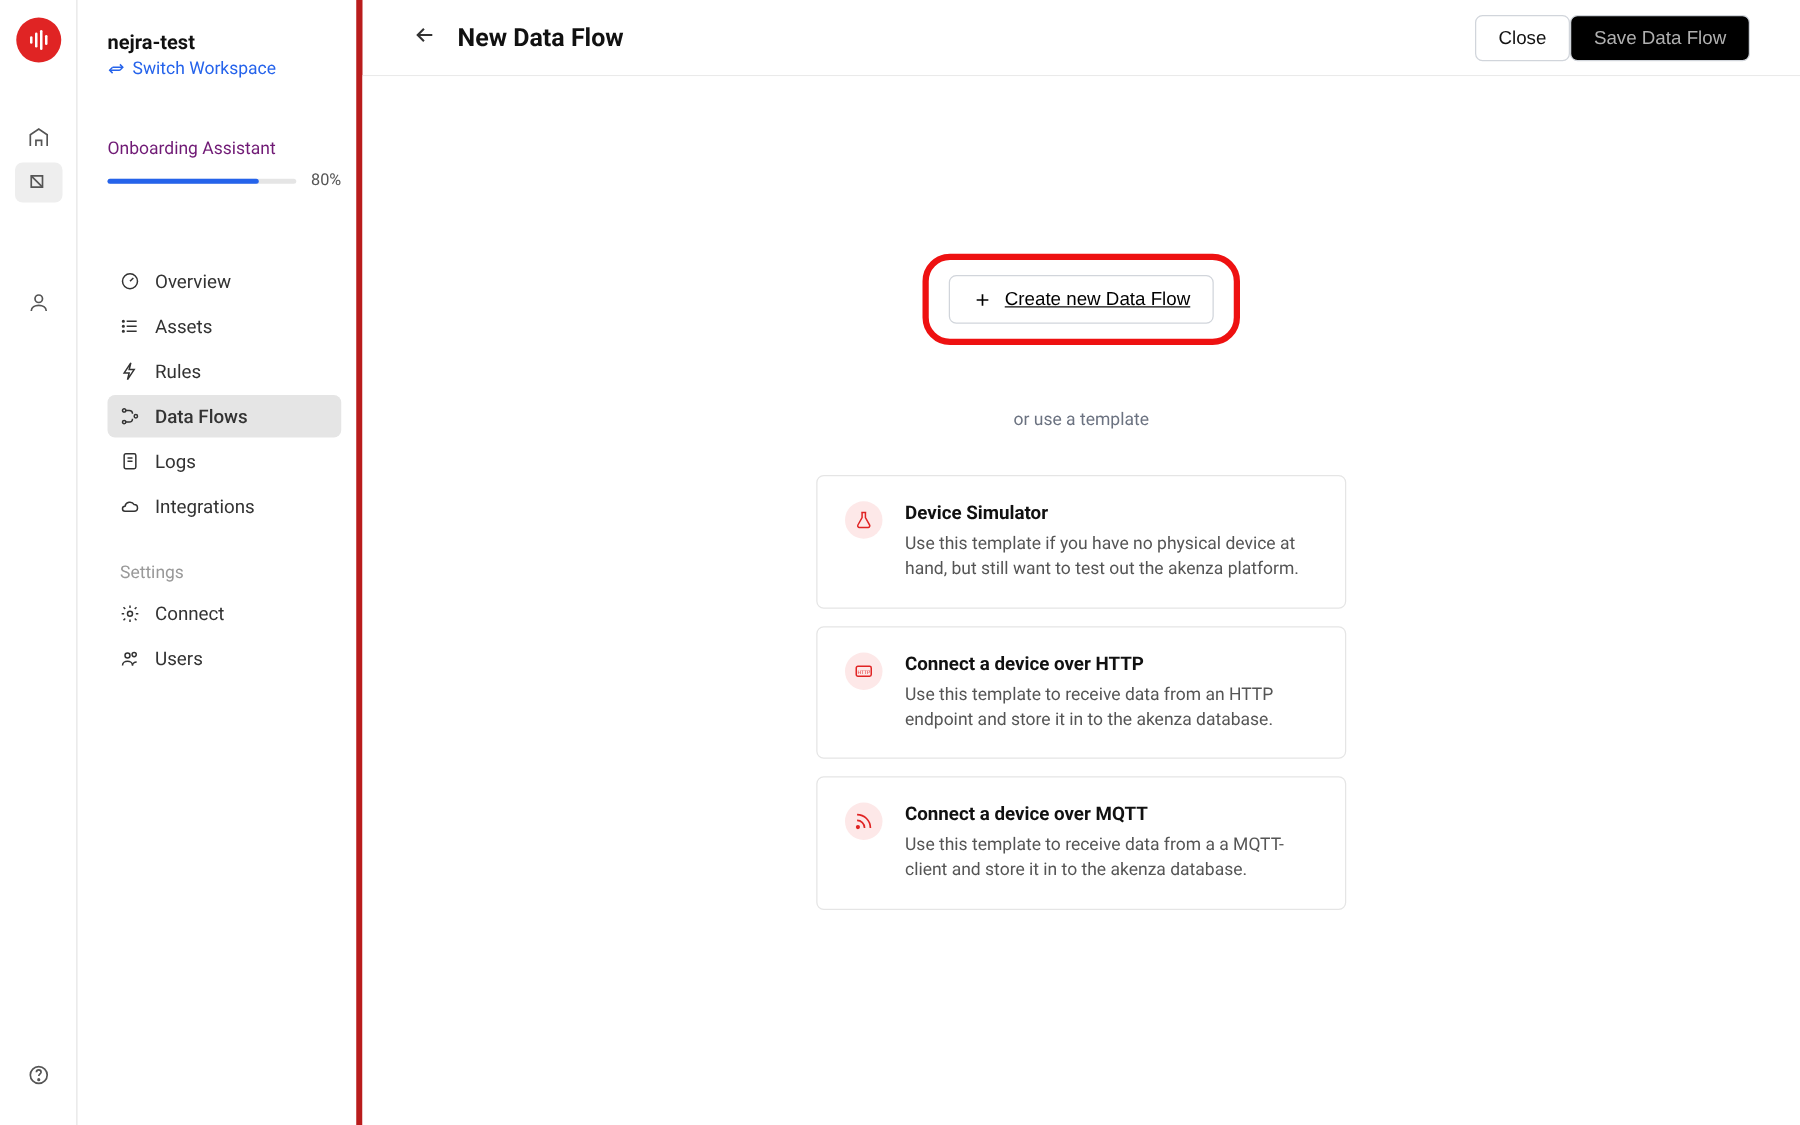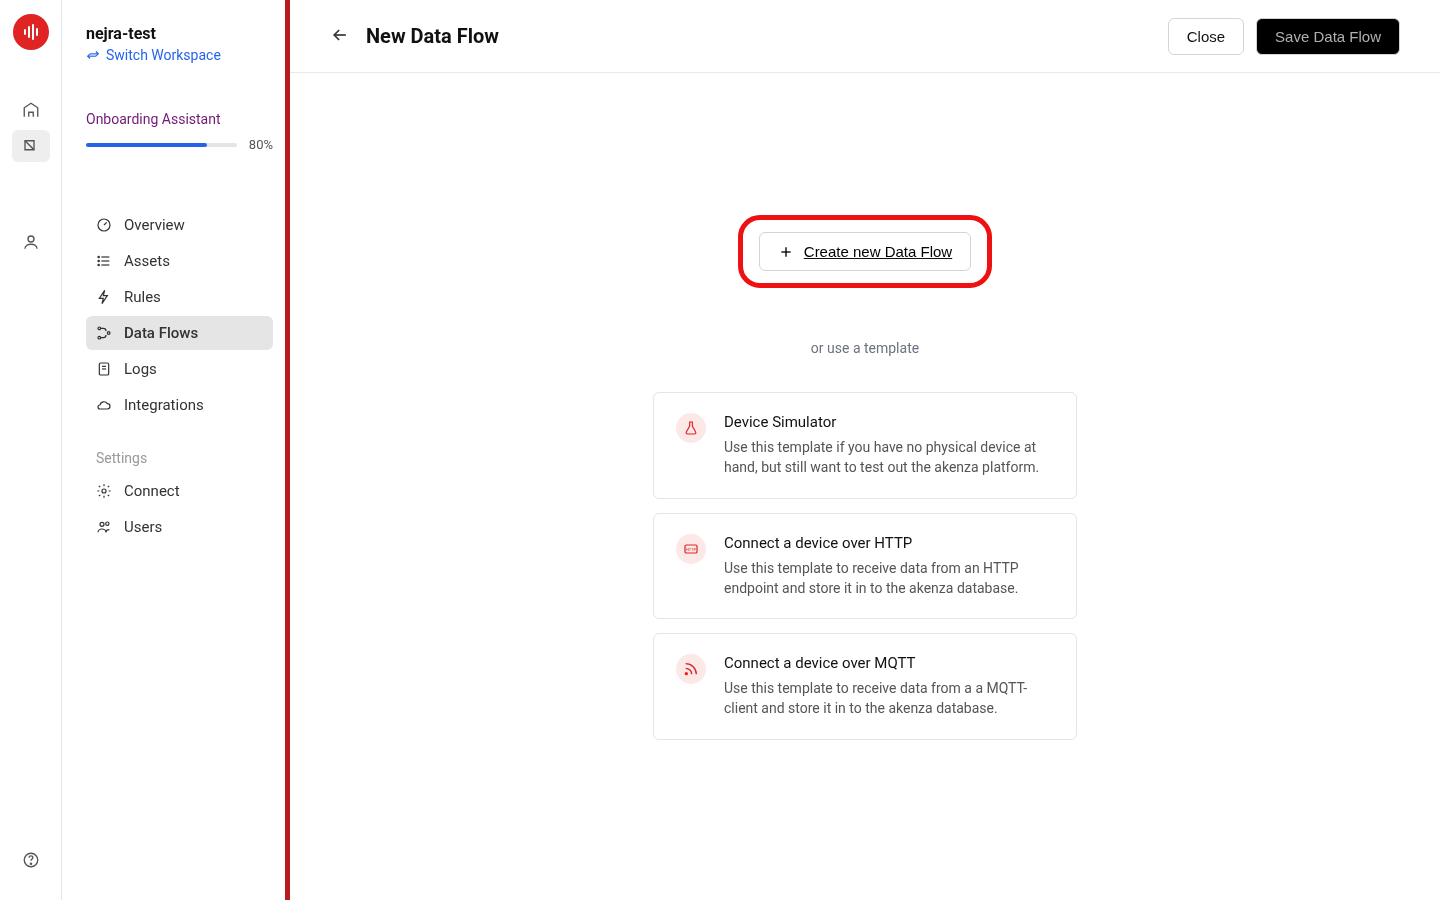--- a/index.html
+++ b/index.html
@@ -79,29 +79,29 @@
     font-size: 15px;
   }
   .nav-item.active { background: #e5e5e5; font-weight: 500; }
   .nav-item svg { flex-shrink: 0; }
 
   .settings-label { color: #999; font-size: 14px; margin: 28px 0 8px 10px; }
 
   
   .main { flex: 1; display: flex; flex-direction: column; }
   .topbar {
-    height: 73px;
+    height: 61px;
     border-bottom: 1px solid #eaeaea;
     display: flex; align-items: center;
     padding: 0 40px;
     gap: 16px;
   }
   .back-icon { cursor: pointer; color: #333; }
   .page-title { font-size: 20px; font-weight: 700; max-width: 140px; white-space: nowrap; overflow: hidden; text-overflow: ellipsis; }
-  .topbar-actions { margin-left: auto; display: flex; gap: 12px; }
+  .topbar-actions { margin-left: auto; display: flex; }
   .btn {
     border: 1px solid #d1d5db;
     background: #fff;
     border-radius: 6px;
     padding: 9px 18px;
     font-size: 15px;
     cursor: pointer;
     color: #111;
   }
   .btn.disabled { color: #b0b0b0; background: #000000; cursor: default; }
@@ -140,21 +140,21 @@
     cursor: pointer;
     background: #fff;
   }
   .tpl-icon {
     width: 30px; height: 30px; border-radius: 50%;
     background: #fde8e8;
     display: flex; align-items: center; justify-content: center;
     flex-shrink: 0;
     color: #e02424;
   }
-  .tpl-title { font-weight: 400; font-size: 15px; margin-bottom: 6px; }
+  .tpl-title { font-weight: 700; font-size: 15px; margin-bottom: 6px; }
   .tpl-desc { color: #555; font-size: 14px; line-height: 1.45; }
 </style>
 </head>
 <body>
 
 <div class="icon-rail">
   <div class="logo">
     <svg width="20" height="20" viewBox="0 0 20 20">
         <g stroke="#fff" stroke-width="2" stroke-linecap="round">
           <line x1="4" y1="8" x2="4" y2="12"></line>

